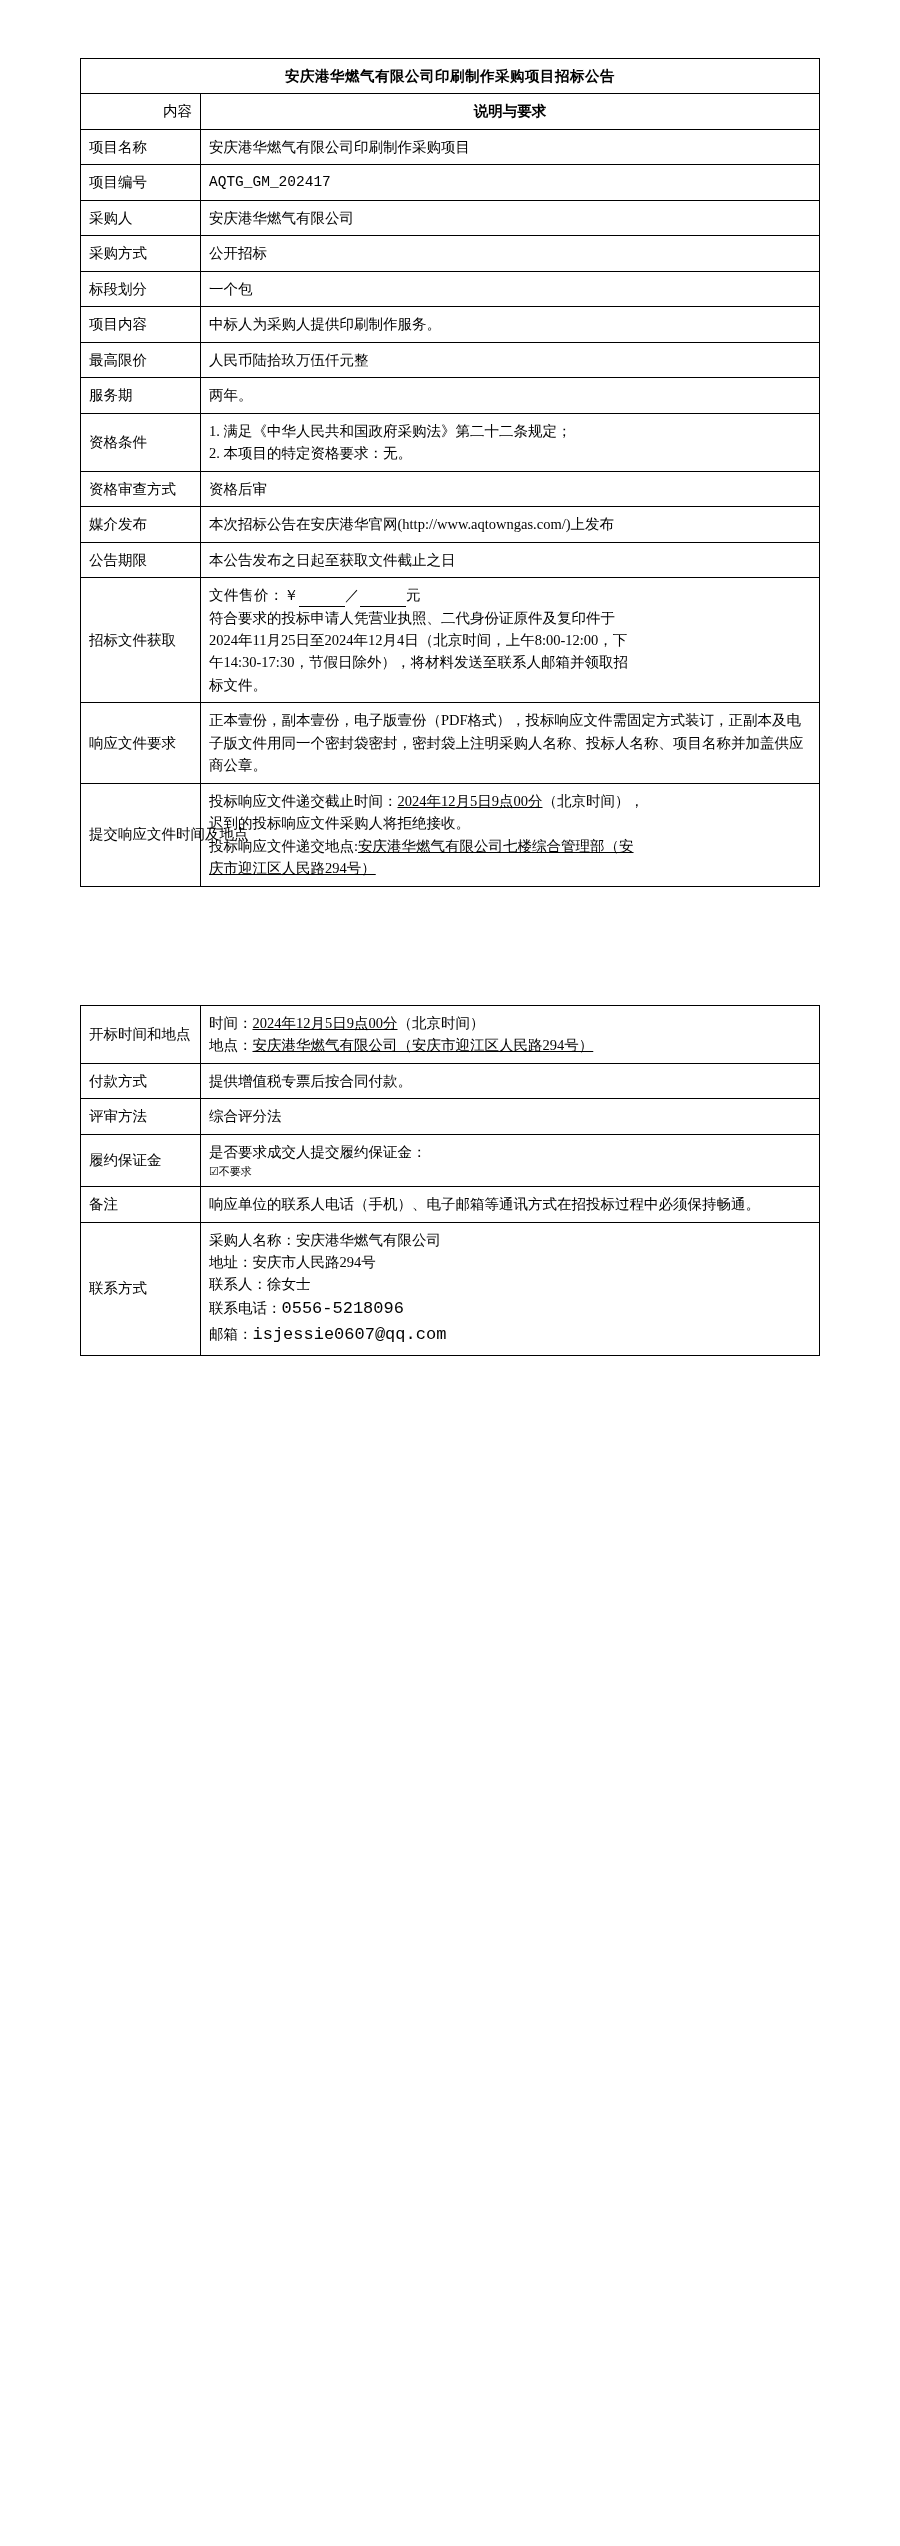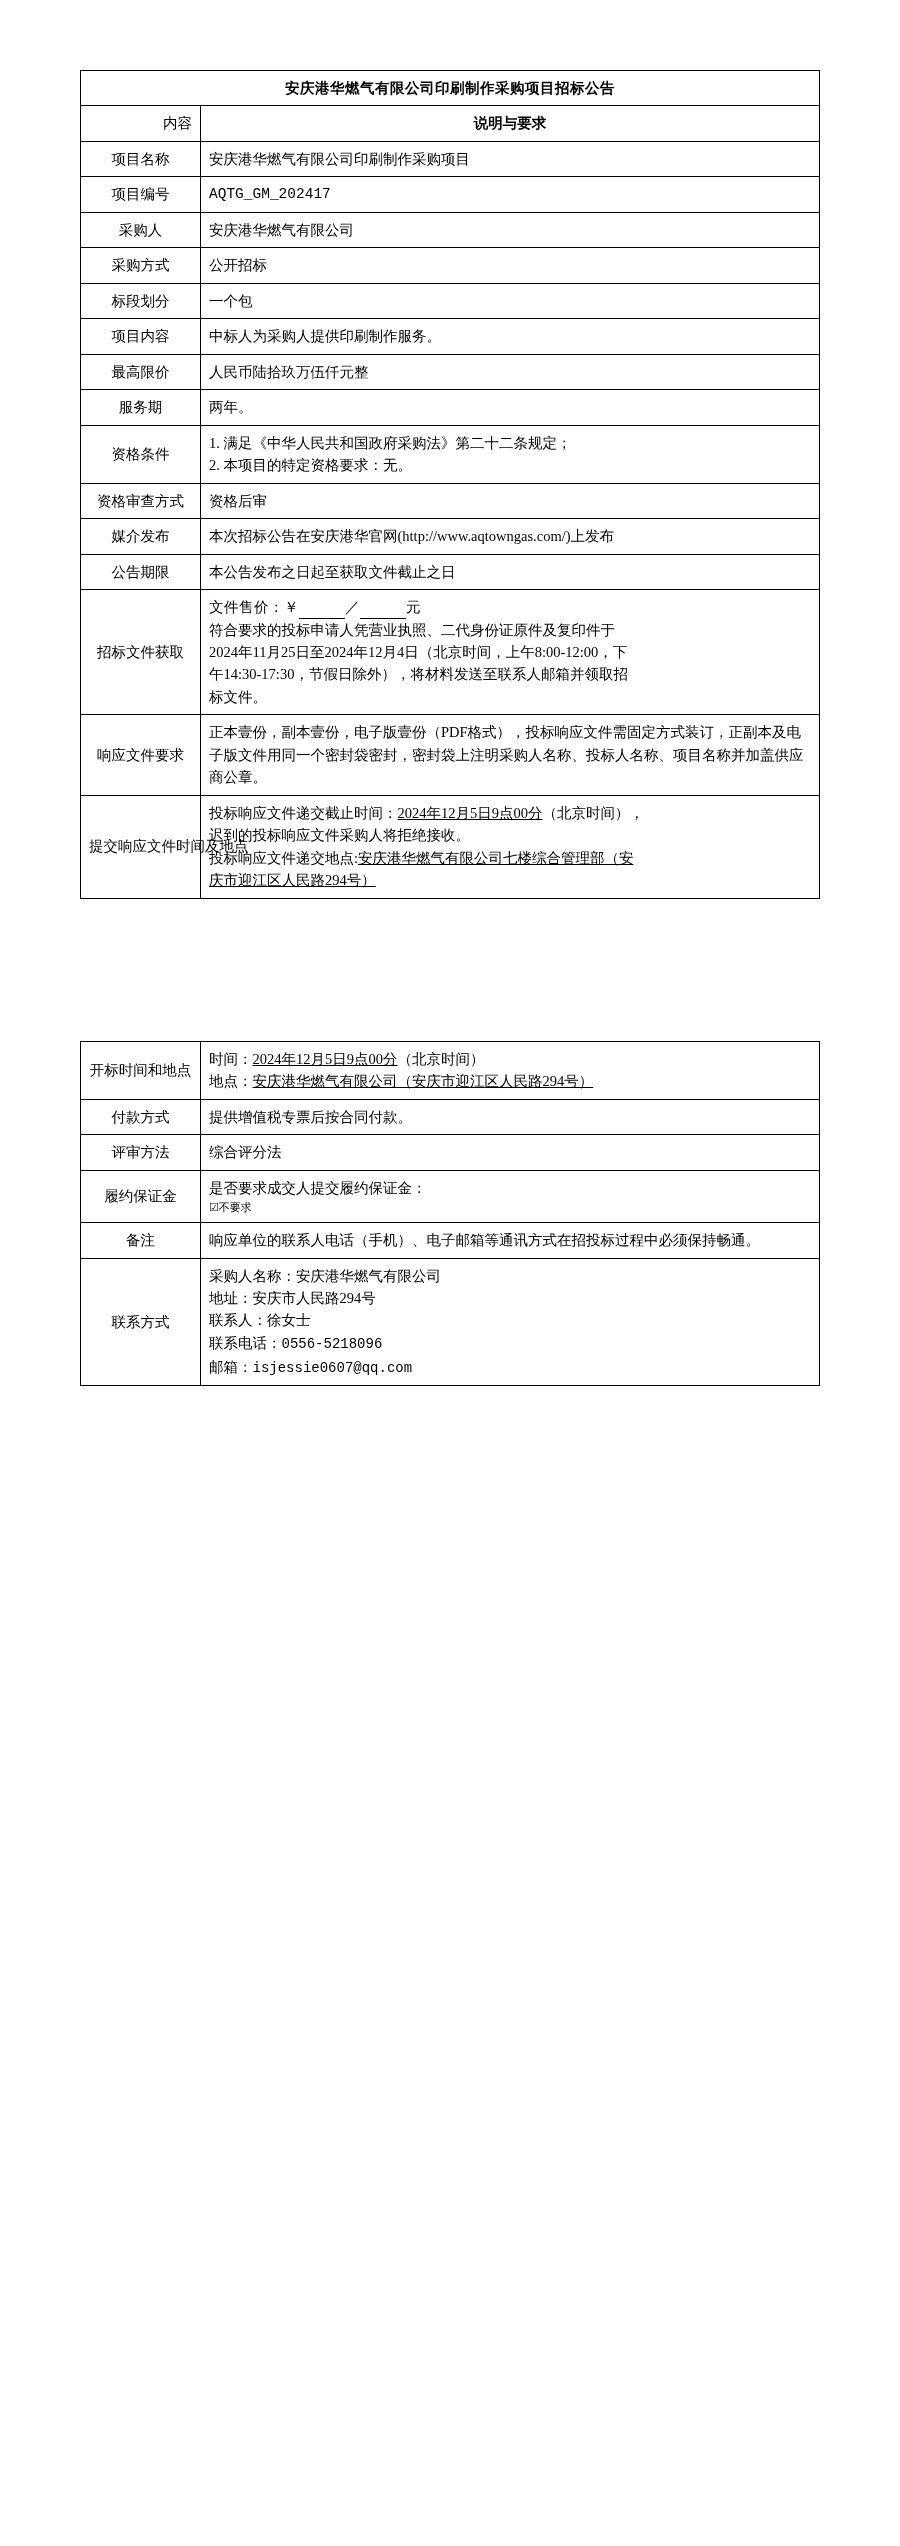--- a/index.html
+++ b/index.html
@@ -16,41 +16,40 @@
   }
   .page {
     position: relative;
     width: 900px;
     min-height: 2546px;
     box-sizing: border-box;
     padding: 58px 0 0 0;
   }
   .doc-table {
     width: 740px;
-    margin: 12px auto;
+    margin: 0 auto;
     border-collapse: collapse;
     table-layout: fixed;
   }
   .doc-table td {
     border: 1px solid #000000;
     vertical-align: middle;
     padding: 6px 8px;
     font-size: 14.5px;
     line-height: 1.55;
   }
   .title-cell {
     text-align: center;
     font-weight: bold;
     font-size: 17px;
     padding: 12px 8px;
     letter-spacing: 0.5px;
   }
   .col-label {
     width: 120px;
-    text-align: center;
     white-space: nowrap;
   }
   .col-value {
     text-align: left;
   }
   .hdr {
     text-align: right;
     font-weight: normal;
   }
   .hdr-value {
@@ -77,21 +76,21 @@
   }
   .money-row {
     letter-spacing: 0.5px;
   }
   .cb {
     font-family: "DejaVu Sans", sans-serif;
     font-size: 11px;
   }
   .mono {
     font-family: "Liberation Mono", "DejaVu Sans Mono", monospace;
-    font-size: 14px;
+    font-size: 17px;
   }
 </style>
 </head>
 <body>
 
 <div class="page">
 
   <table class="doc-table">
     <colgroup>
       <col style="width:120px">

